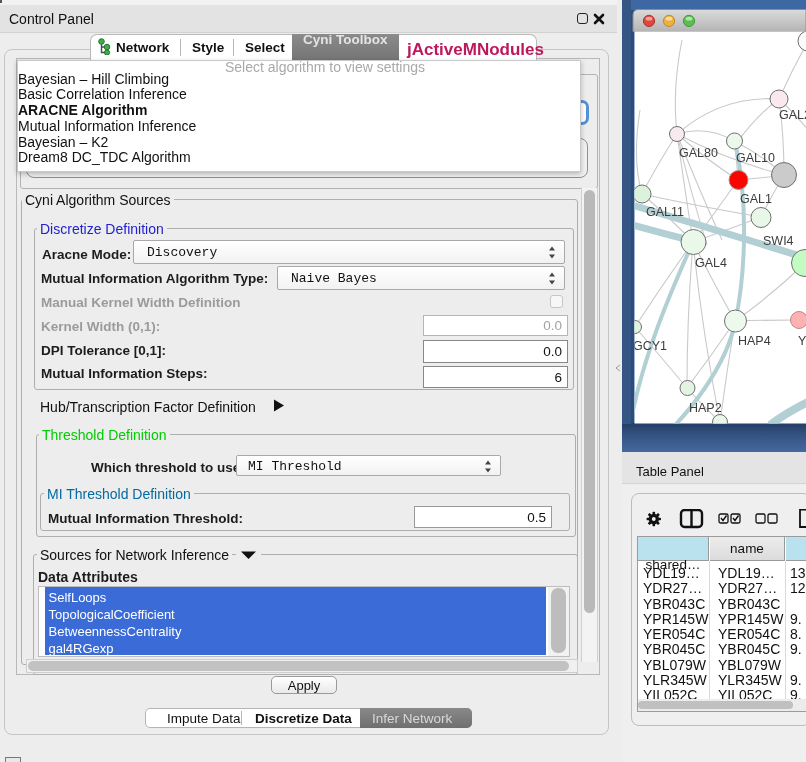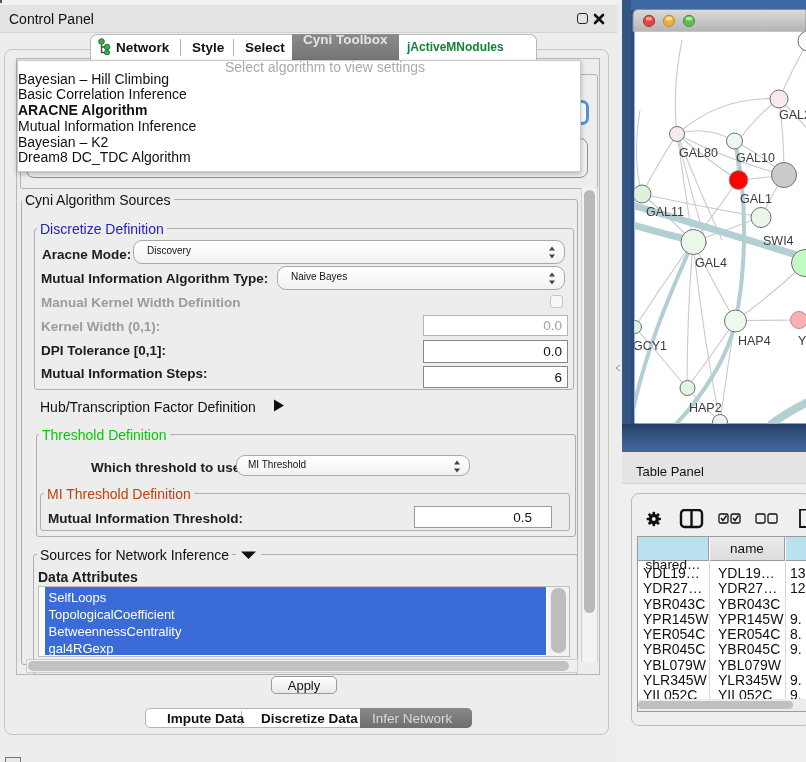--- a/index.html
+++ b/index.html
@@ -3,21 +3,21 @@
 <meta charset="utf-8">
 <style>
   * { margin:0; padding:0; box-sizing:border-box; }
   html,body { width:806px; height:762px; overflow:hidden; }
   body { font-family:"Liberation Sans", sans-serif; background:#ededed; position:relative; }
   .abs { position:absolute; }
   .grp { position:absolute; border:1px solid #aeaeae; border-radius:3px; }
   .leg { position:absolute; background:#ededed; padding:0 3px; font-size:14px; white-space:nowrap; }
   .lbl { position:absolute; font-size:13.5px; font-weight:bold; color:#1c1c1c; white-space:nowrap; }
   .dlbl { position:absolute; font-size:13.5px; font-weight:bold; color:#9b9b9b; white-space:nowrap; }
-  .combo { position:absolute; background:linear-gradient(#ffffff,#f2f2f2); border:1px solid #a9a9a9; border-radius:9px; font-size:10px; color:#111; }
+  .combo { position:absolute; background:linear-gradient(#ffffff,#f2f2f2); border:1px solid #a9a9a9; border-radius:2px; font-size:13px; color:#111;font-family:Liberation Mono, monospace; }
   .combo .ctext { position:absolute; left:13px; top:4px; }
   .spin { position:absolute; }
   .field { position:absolute; background:#fff; font-size:13.5px; color:#111; text-align:right; }
 </style>
 </head>
 <body>
 
 <div class="abs" style="left:0;top:0;width:617px;height:5px;background:#f2f2f2;"></div>
 <div class="abs" style="left:0;top:0;width:2px;height:3px;background:#555;"></div>
 <div class="abs" style="left:0;top:5px;width:617px;height:28px;background:#e3e3e3;border-bottom:1px solid #d2d2d2;"></div>
@@ -39,21 +39,21 @@
 <svg class="abs" style="left:97px;top:37px;" width="15" height="18" viewBox="0 0 15 18">
   <path d="M4.5 6 L4.5 15.5 L8.5 15.5 M4.5 10 L8.5 10" stroke="#4a4a55" stroke-width="1.4" fill="none"></path>
   <circle cx="4.5" cy="4.5" r="2.8" fill="#44a84e" stroke="#1e7a2a"></circle>
   <circle cx="10" cy="10" r="2.8" fill="#44a84e" stroke="#1e7a2a"></circle>
   <circle cx="10" cy="15.5" r="2.6" fill="#44a84e" stroke="#1e7a2a"></circle>
 </svg>
 <div class="abs" style="left:116px;top:40px;font-size:13.5px;font-weight:bold;color:#111;">Network</div>
 <div class="abs" style="left:192px;top:40px;font-size:13.5px;font-weight:bold;color:#111;">Style</div>
 <div class="abs" style="left:245px;top:40px;font-size:13.5px;font-weight:bold;color:#111;">Select</div>
 <div class="abs" style="left:303px;top:32px;font-size:13.5px;font-weight:bold;color:#e4e4e4;">Cyni Toolbox</div>
-<div class="abs" style="left:407px;top:40px;font-size:12px;font-weight:bold;color:#15803d;">jActiveMNodules</div>
+<div class="abs" style="left:407px;top:40px;font-size:17px;font-weight:bold;color:#be185d;">jActiveMNodules</div>
 
 <div class="abs" style="left:20px;top:74px;width:578px;height:115px;border:1px solid #b3b3b3;border-radius:3px;"></div>
 <div class="abs" style="left:26px;top:138px;width:562px;height:40px;border:1.5px solid #8f8f8f;border-radius:8px;background:#f1f1f1;"></div>
 <div class="abs" style="left:26px;top:100px;width:563px;height:25px;border:3px solid #5491d6;border-radius:7px;background:#fff;"></div>
 
 <div class="abs" style="left:17px;top:60px;width:564px;height:112px;background:#fff;border:1px solid #c9c9c9;box-shadow:0 2px 5px rgba(0,0,0,0.25);"></div>
 <div class="abs" style="left:17px;top:59px;width:616px;text-align:center;font-size:14px;color:#a9a9a9;">Select algorithm to view settings</div>
 <div class="abs" style="left:18px;top:71.5px;font-size:14px;color:#111;line-height:15.8px;">
 Bayesian – Hill Climbing<br>
 Basic Correlation Inference<br>
@@ -103,32 +103,32 @@
 
 <div class="abs" style="left:40px;top:398.5px;font-size:14px;color:#111;">Hub/Transcription Factor Definition</div>
 <svg class="abs" style="left:272px;top:399px;" width="14" height="13" viewBox="0 0 14 13">
     <path d="M2 0.5 L12 6.5 L2 12.5 Z" fill="#111"></path>
   </svg>
 
 <div class="grp" style="left:36px;top:434px;width:540px;height:103px;"></div>
 <div class="leg" style="left:39px;top:427px;color:#00cc00;">Threshold Definition</div>
 
 <div class="lbl" style="left:91px;top:459.5px;">Which threshold to use:</div>
-<div class="combo" style="left:236px;top:455px;width:234px;height:21px;">
+<div class="combo" style="left:236px;top:455px;width:265px;height:21px;">
     <span class="ctext" style="top:3px;left:11px;">MI Threshold</span>
     <svg class="spin" style="right:8px;top:4px;" width="8" height="13" viewBox="0 0 8 13">
       <path d="M4 0.5 L7 4.5 L1 4.5 Z" fill="#444"></path>
       <path d="M4 12.5 L7 8.5 L1 8.5 Z" fill="#444"></path>
     </svg>
   </div>
 
 <div class="grp" style="left:40px;top:493px;width:530px;height:38px;"></div>
-<div class="leg" style="left:44px;top:486px;color:#c2410c;">MI Threshold Definition</div>
+<div class="leg" style="left:44px;top:486px;color:#0369a1;">MI Threshold Definition</div>
 <div class="lbl" style="left:48px;top:511px;">Mutual Information Threshold:</div>
-<div class="field" style="left:414px;top:505.5px;width:138px;height:22px;border:1px solid #9a9a9a;padding:3px 19px 0 0;">0.5</div>
+<div class="field" style="left:414px;top:505.5px;width:138px;height:22px;border:1px solid #9a9a9a;padding:3px 5px 0 0;">0.5</div>
 
 <div class="grp" style="left:33px;top:554px;width:545px;height:121px;"></div>
 <div class="leg" style="left:37px;top:547px;color:#111;">Sources for Network Inference</div>
 <div class="abs" style="left:236px;top:548px;width:25px;height:12px;background:#ededed;"></div>
 <svg class="abs" style="left:240px;top:550px;" width="17" height="10" viewBox="0 0 17 10">
     <path d="M1 1.5 L16 1.5 L8.5 9 Z" fill="#111"></path>
   </svg>
 <div class="lbl" style="left:38px;top:568.5px;font-size:14px;">Data Attributes</div>
 
 <div class="abs" style="left:38px;top:586px;width:532px;height:71px;background:#fff;border:1px solid #bdbdbd;"></div>
@@ -138,22 +138,22 @@
 <div class="abs" style="left:551px;top:588px;width:15px;height:65px;background:#bdbdbd;border-radius:7px;"></div>
 
 <div class="abs" style="left:26px;top:659px;width:552px;height:14px;background:#f0f0f0;border:1px solid #cfcfcf;"></div>
 <div class="abs" style="left:28px;top:661px;width:541px;height:10px;background:#c2c2c2;border-radius:5px;"></div>
 
 <div class="abs" style="left:271px;top:676px;width:66px;height:18px;background:linear-gradient(#ffffff,#e9e9e9);border:1px solid #9a9a9a;border-radius:5px;text-align:center;font-size:13px;color:#111;padding-top:1px;">Apply</div>
 
 <div class="abs" style="left:145px;top:708px;width:327px;height:20px;background:#fff;border:1px solid #b5b5b5;border-radius:5px;"></div>
 <div class="abs" style="left:360px;top:708px;width:112px;height:20px;background:linear-gradient(#898989,#6f6f6f);border-radius:0 5px 5px 0;"></div>
 <div class="abs" style="left:241px;top:711px;width:1px;height:14px;background:#b5b5b5;"></div>
-<div class="abs" style="left:155px;top:711px;font-size:13.5px;font-weight:bold;color:#111;padding-left:12px;">Impute Data</div>
-<div class="abs" style="left:261px;top:711px;font-size:13.5px;font-weight:bold;color:#111;">Discretize Data</div>
+<div class="abs" style="left:155px;top:711px;font-size:13.5px;font-weight:normal;color:#111;padding-left:12px;">Impute Data</div>
+<div class="abs" style="left:255px;top:711px;font-size:13.5px;font-weight:bold;color:#111;">Discretize Data</div>
 <div class="abs" style="left:372px;top:711px;font-size:13.5px;font-weight:normal;color:#d8d8d8;">Infer Network</div>
 
 <div class="abs" style="left:5px;top:757px;width:16px;height:10px;border:1.5px solid #777;background:#e8e8e8;"></div>
 
 <svg class="abs" style="left:615px;top:364px;" width="6" height="8" viewBox="0 0 6 8">
     <path d="M5 1 L1 4 L5 7" stroke="#999" stroke-width="1" fill="none"></path>
   </svg>
 
 <svg class="abs" style="left:622px;top:0;" width="184" height="452" viewBox="0 0 184 452">
   <defs>

